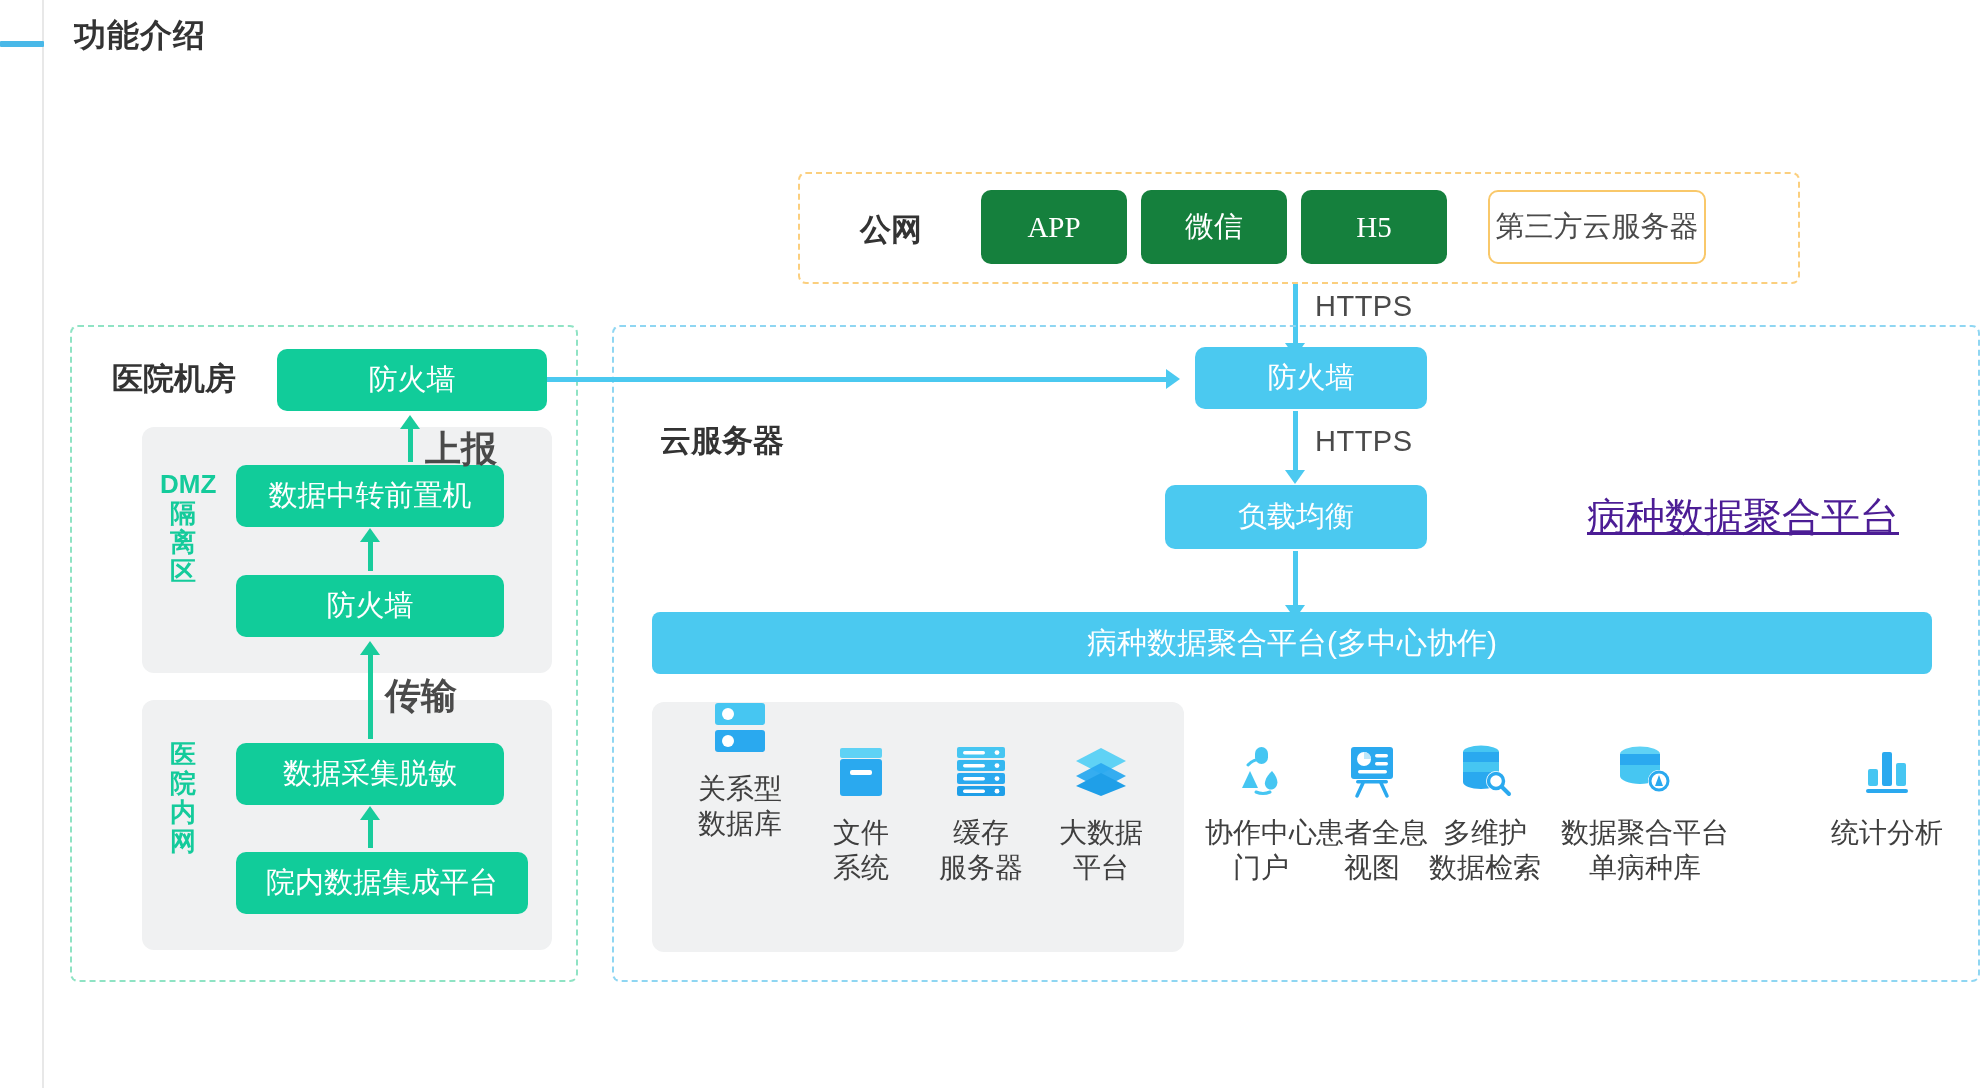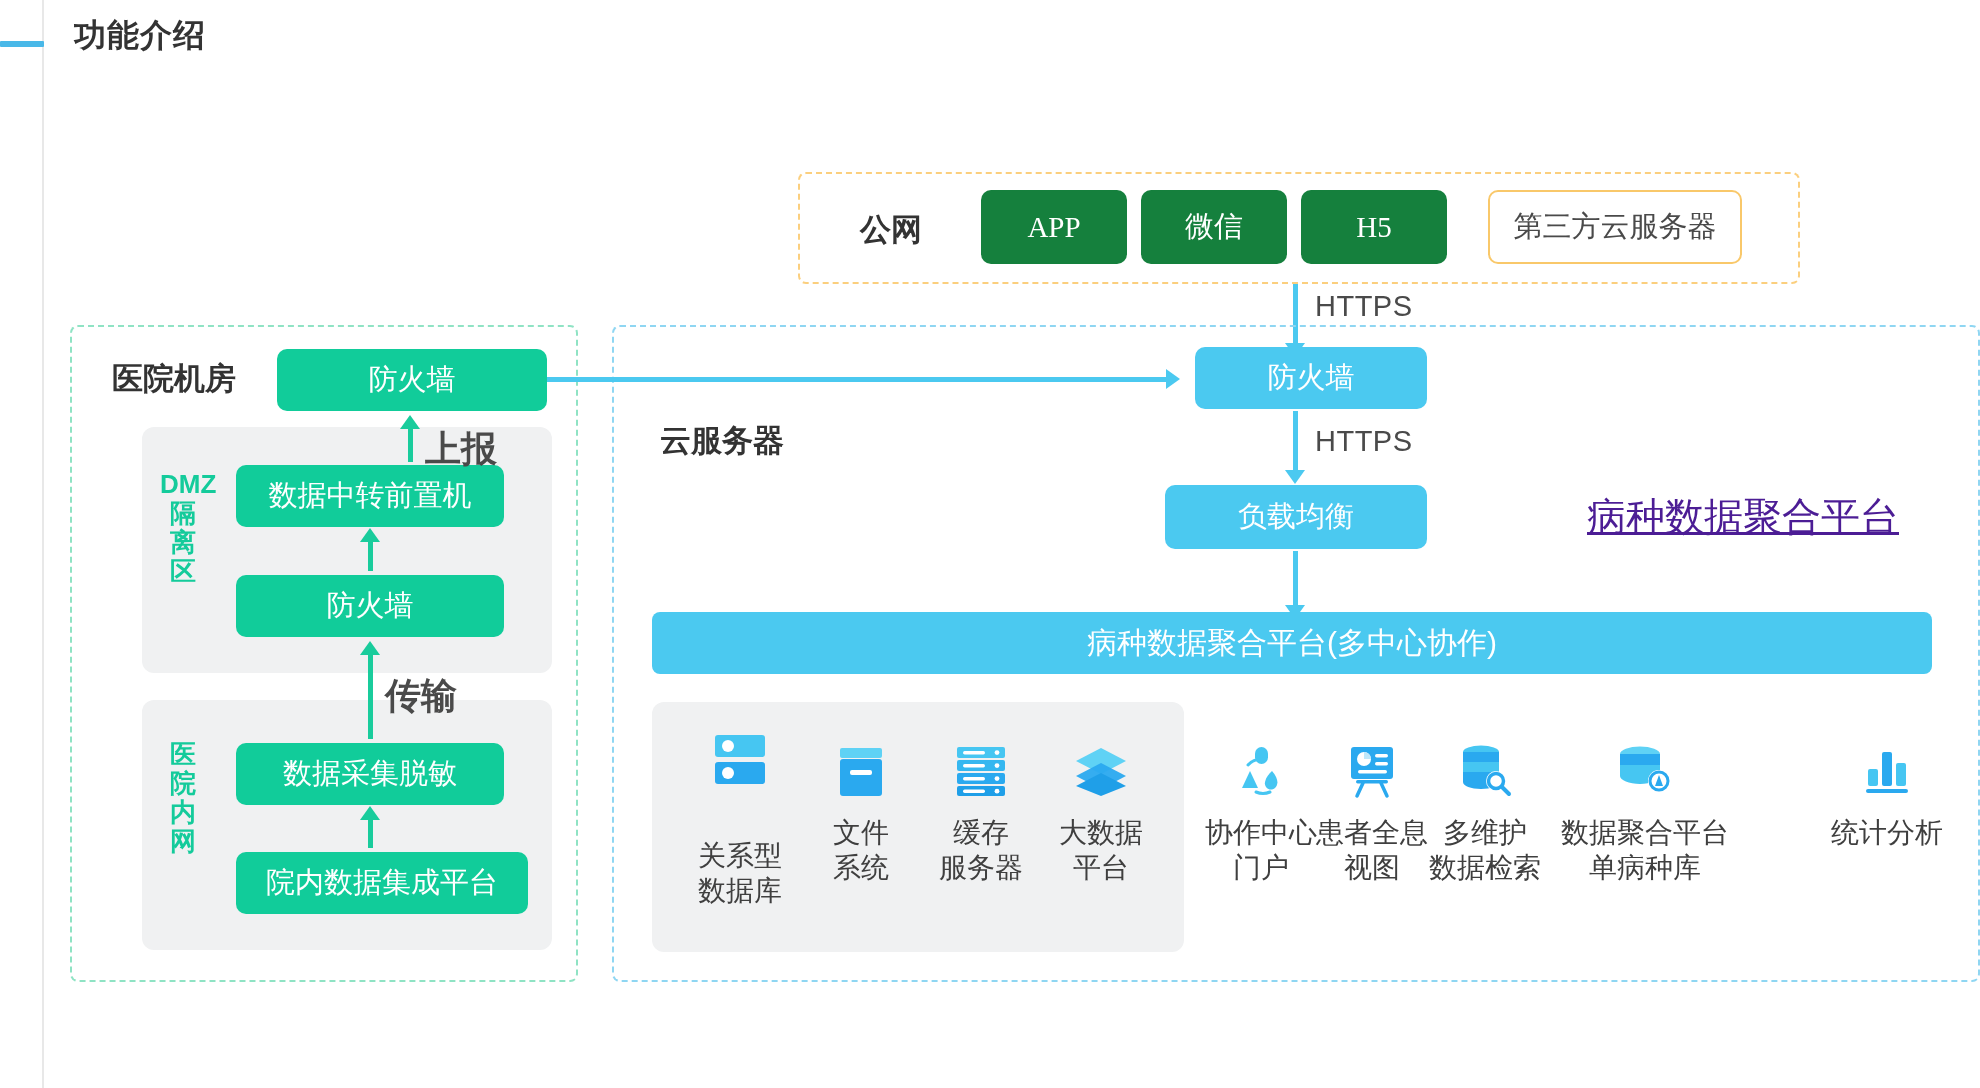--- a/index.html
+++ b/index.html
@@ -200,21 +200,21 @@
   <div class="blue-dash"></div>
   <div class="page-title">功能介绍</div>
 
   <div class="dashed dash-amber" style="left:798px; top:172px; width:1002px; height:112px;"></div>
 
   <div class="lbl lbl-zone" style="left:860px; top:209px; font-size:31px;">公网</div>
 
   <div class="rbox amber" style="left:981px; top:190px; width:146px; height:74px;">APP</div>
   <div class="rbox amber" style="left:1141px; top:190px; width:146px; height:74px;">微信</div>
   <div class="rbox amber" style="left:1301px; top:190px; width:146px; height:74px;">H5</div>
-  <div class="rbox amber-outline" style="left:1488px; top:190px; width:254px; height:74px;">第三方云服务器</div>
+  <div class="rbox amber-outline" style="left:1488px; top:190px; width:218px; height:74px;">第三方云服务器</div>
 
   <div class="arrow-v" style="left:1293px; top:284px; height:60px;">
     <div class="stem b-stem"></div>
     <div class="arrow-head-down b-head-down"></div>
   </div>
   <div class="lbl lbl-https" style="left:1315px; top:290px;">HTTPS</div>
 
   <div class="dashed dash-green" style="left:70px; top:325px; width:508px; height:657px;"></div>
 
   <div class="lbl lbl-zone" style="left:112px; top:358px;">医院机房</div>
@@ -285,21 +285,21 @@
     <div class="stem b-stem"></div>
     <div class="arrow-head-down b-head-down"></div>
   </div>
 
   <div class="lbl lbl-right-title" style="left:1587px; top:490px;">病种数据聚合平台</div>
 
   <div class="rbox blue" style="left:652px; top:612px; width:1280px; height:62px; border-radius:8px; font-size:30px;">病种数据聚合平台(多中心协作)</div>
 
   <div class="panel-gray" style="left:652px; top:702px; width:532px; height:250px;"></div>
 
-  <div class="icon-cell" style="left:665px; top:728px;gap:35px;">
+  <div class="icon-cell" style="left:665px; top:696px;">
     <div class="glyph">
       <svg width="58" height="56" viewBox="0 0 58 56">
         <rect x="4" y="4" width="50" height="22" rx="3" fill="#46c6f2"></rect>
         <circle cx="17" cy="15" r="6" fill="#ffffff"></circle>
         <rect x="4" y="31" width="50" height="22" rx="3" fill="#2aa9ef"></rect>
         <circle cx="17" cy="42" r="6" fill="#ffffff"></circle>
       </svg>
     </div>
     <div class="cap">关系型
 数据库</div>

